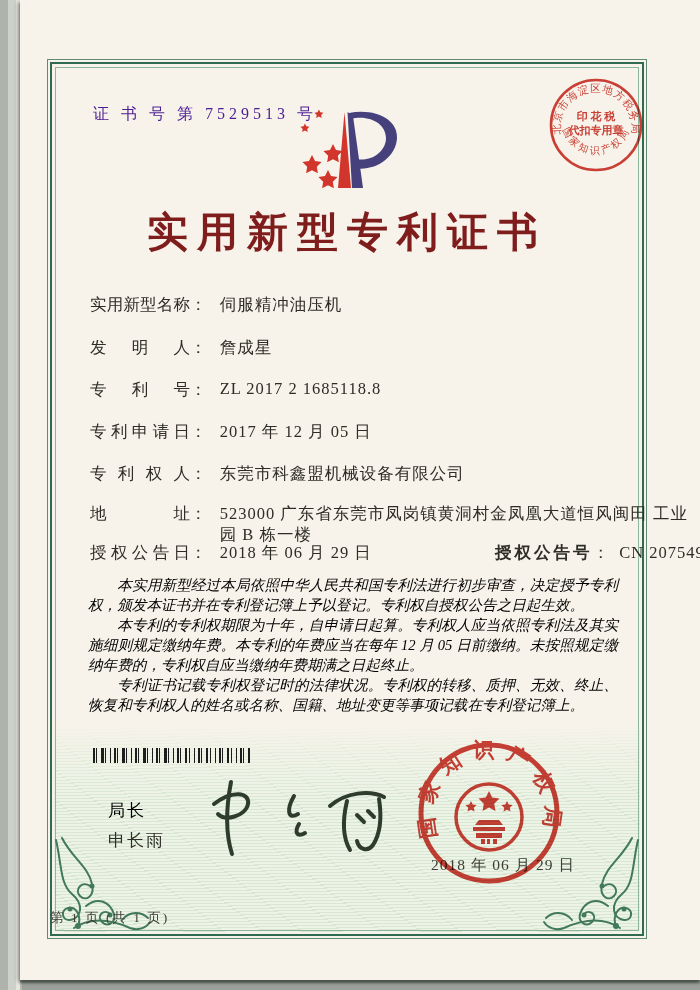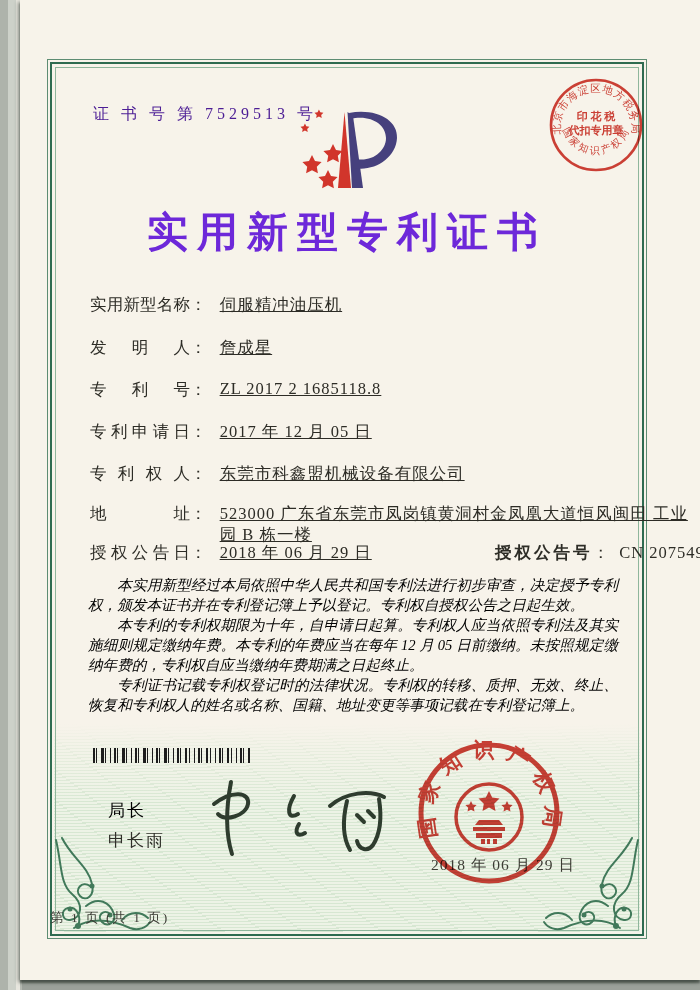--- a/index.html
+++ b/index.html
@@ -31,26 +31,26 @@
     background:
       linear-gradient(180deg, #f7f3ea 0%, rgba(247,243,234,.55) 12%, rgba(247,243,234,0) 38%),
       repeating-linear-gradient(178.5deg, #d7e7d2 0px, #d7e7d2 1.1px, #edf3e6 1.1px, #edf3e6 3.1px),
       #eaf1e2;
   }
 
   .cert-no { left:93px; top:104px; font-size:16px; letter-spacing:4px; color:#4c1d95; }
 
   .title {
     left:50px; top:205px; width:594px; text-align:center;
-    font-size:41px; font-weight:600; letter-spacing:9px; color:#6d28d9;
+    font-size:41px; font-weight:600; letter-spacing:9px; color:#7f1d1d;
   }
   .frow { position:absolute; left:90px; white-space:nowrap; font-size:16.5px; color:#2d2c26; }
   .flabel { display:inline-block; width:100px; text-align:justify; text-align-last:justify; vertical-align:top; }
   .fcolon { display:inline-block; vertical-align:top; }
-  .fvalue { display:inline-block; margin-left:9px; vertical-align:top; letter-spacing:1px;text-decoration:underline; }
+  .fvalue { display:inline-block; margin-left:9px; vertical-align:top; letter-spacing:1px; }
   .fvalue.wrap { white-space:normal; width:470px; line-height:21px; }
   .frow2 { position:absolute; left:405px; top:0; white-space:nowrap; }
 
   .body-text {
     left:88px; top:575px; width:530px;
     font-size:14.6px; line-height:20px; font-style:italic;
     color:#000000; text-align:justify;
   }
   .body-text p { text-indent:2em; margin:0; }
 

